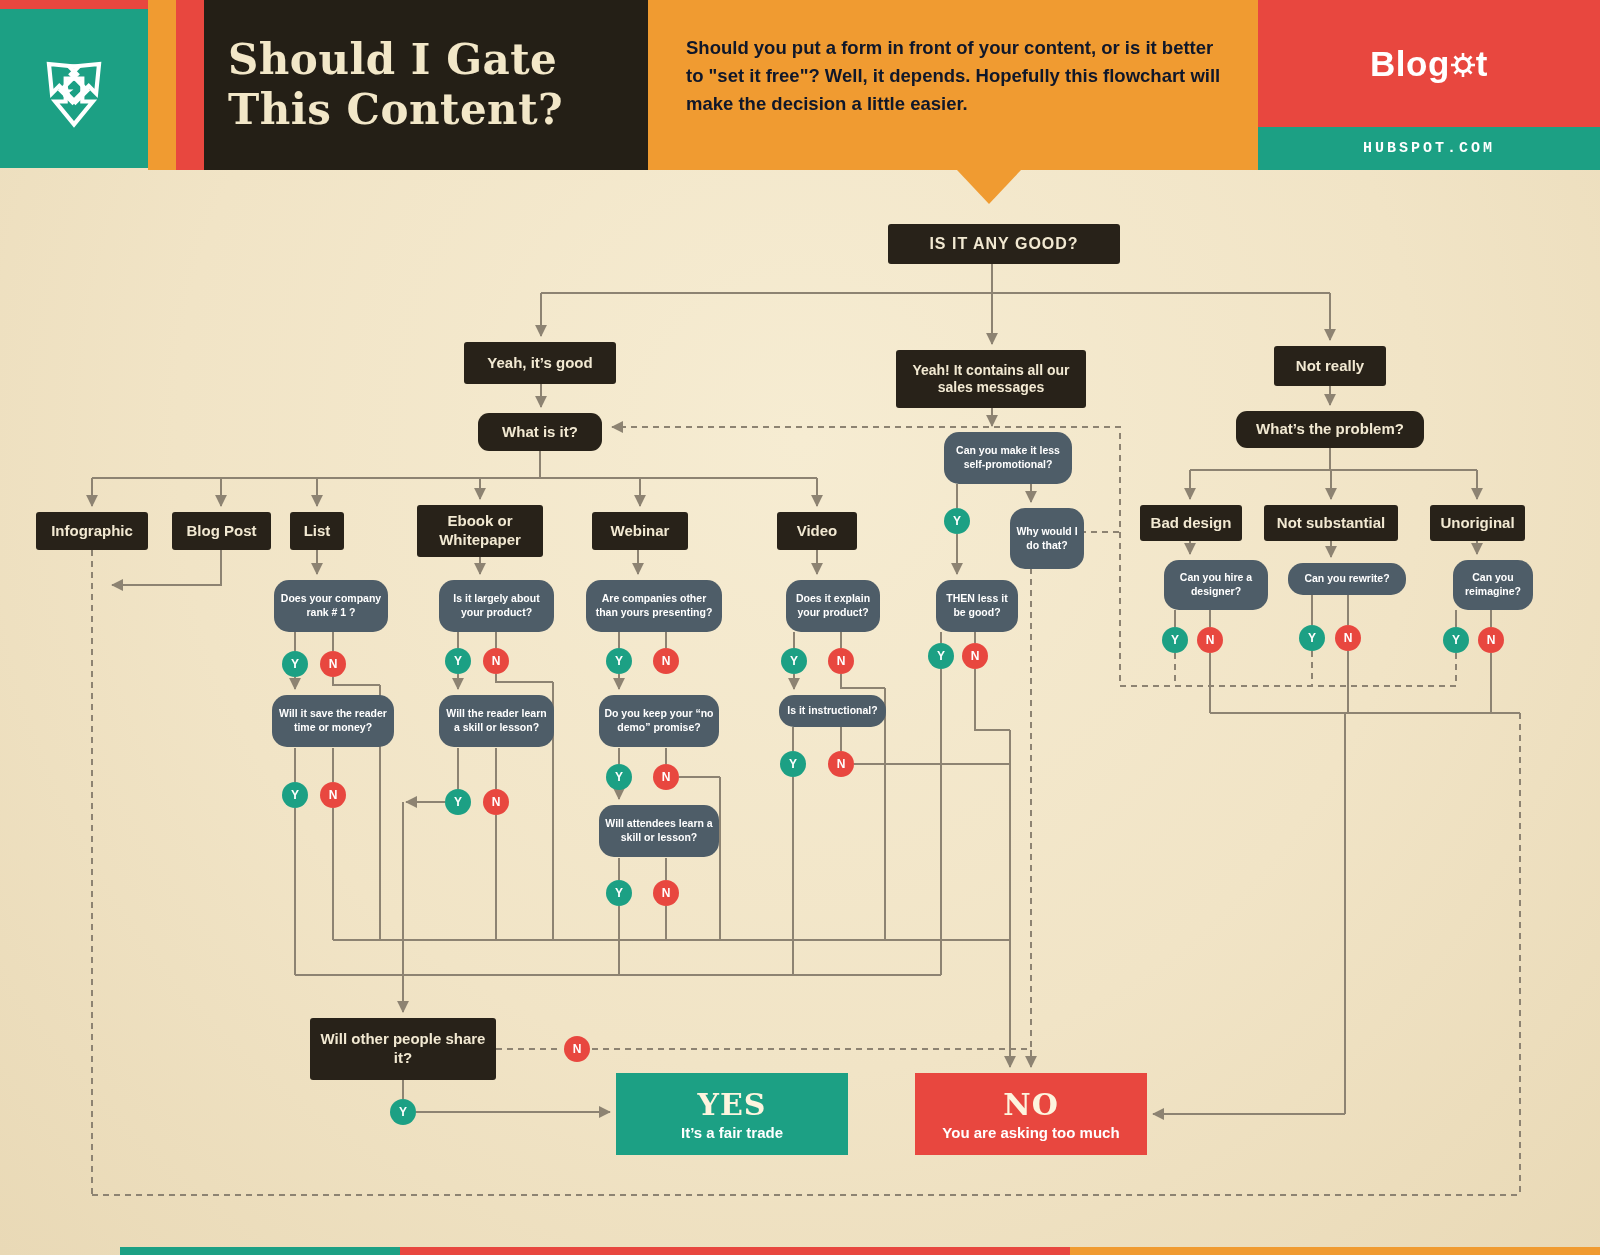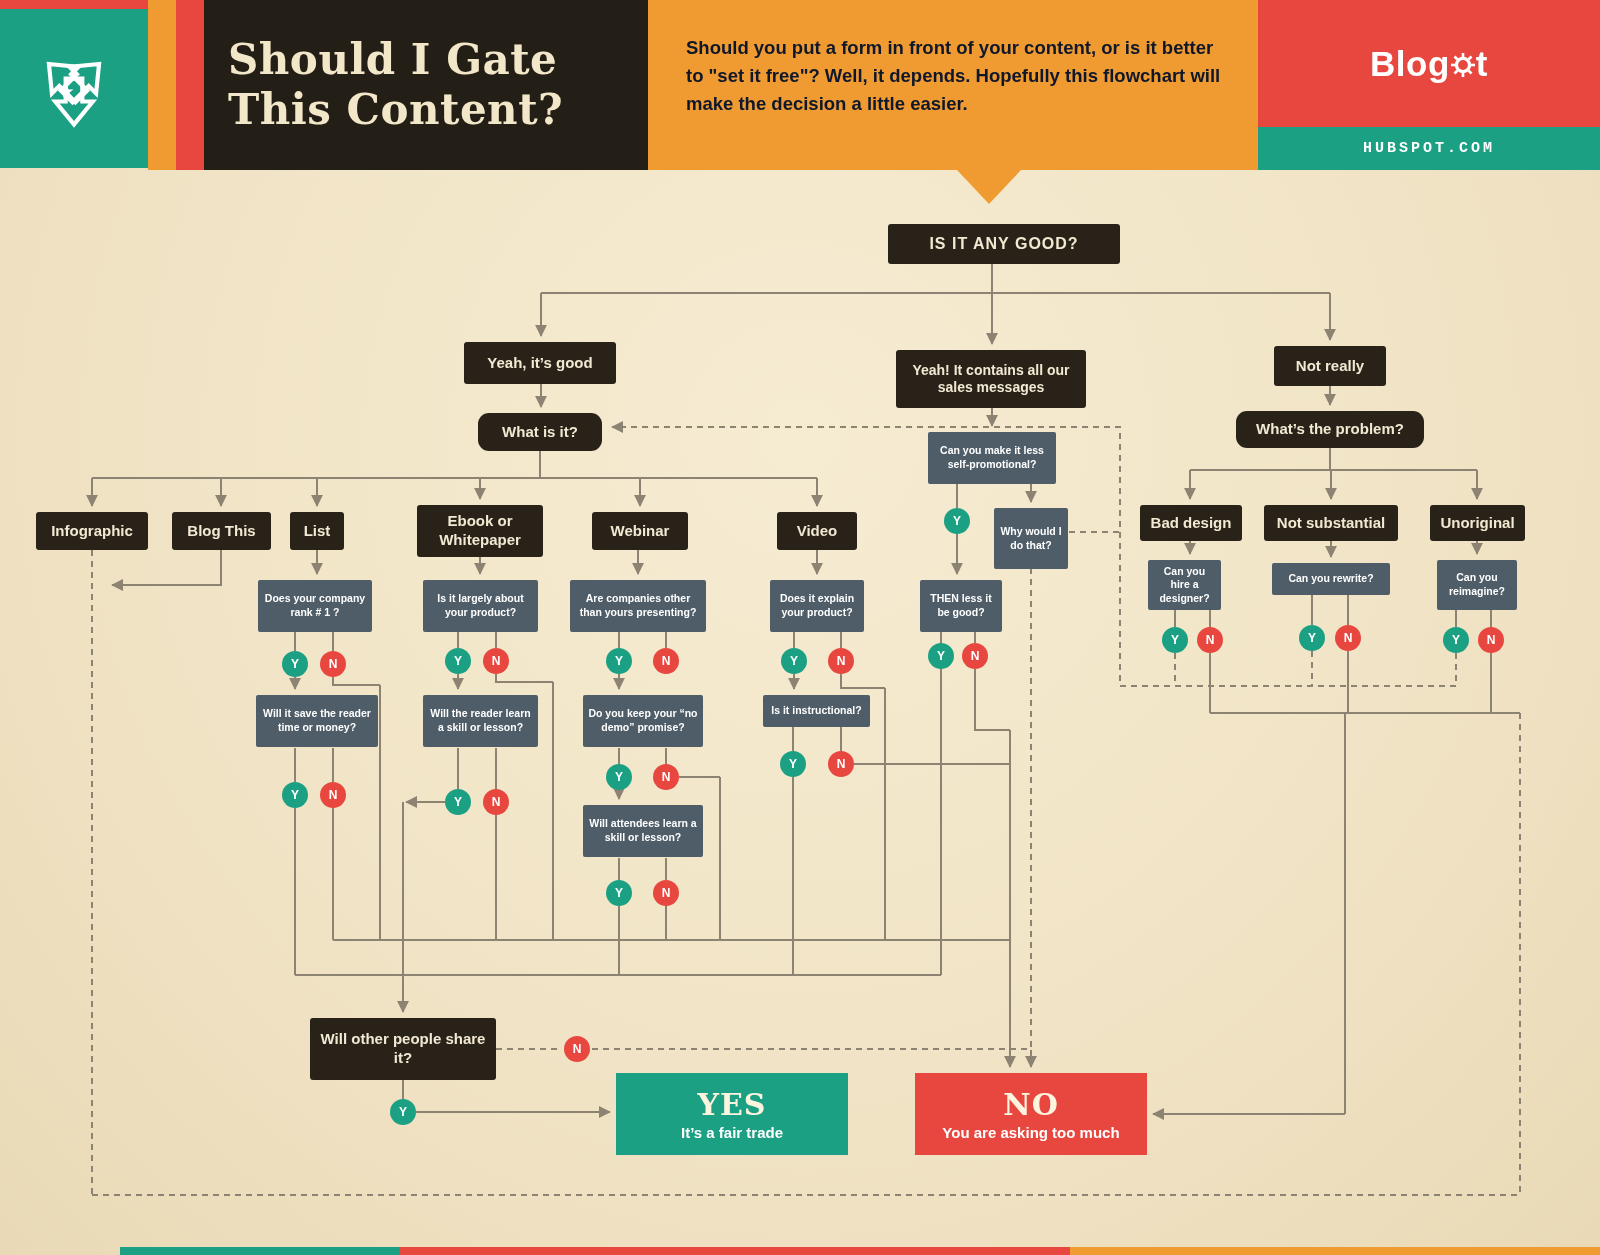--- a/index.html
+++ b/index.html
@@ -26,22 +26,22 @@
   .brand-word svg{margin:2px 1px 0 1px;}
   .hdr-site{position:absolute;left:1258px;top:127px;width:342px;height:43px;background:#1ca084;
     color:#fff;font-weight:bold;font-size:15px;letter-spacing:3px;display:flex;align-items:center;justify-content:center;font-family:Liberation Mono, monospace;}
   
   .wires{position:absolute;left:0;top:0;}
   .nd{position:absolute;background:#282219;color:#f2e9d2;font-weight:bold;font-size:15px;
     display:flex;align-items:center;justify-content:center;text-align:center;border-radius:3px;line-height:1.25;}
   .nd.big{font-size:16px;letter-spacing:1px;}
   .nd.rounded{border-radius:11px;}
   .nq{position:absolute;background:#4e5d68;color:#ffffff;font-weight:bold;font-size:10.5px;
-    display:flex;align-items:center;justify-content:center;text-align:center;border-radius:2px;
-    line-height:1.3;padding:4px 5px;box-sizing:border-box;}
+    display:flex;align-items:center;justify-content:center;text-align:center;border-radius:15px;
+    line-height:1.3;padding:4px 5px;box-sizing:border-box;margin-left:16px;}
   .pill{position:absolute;width:26px;height:26px;border-radius:50%;color:#fff;font-weight:bold;
     font-size:12px;display:flex;align-items:center;justify-content:center;}
   .py{background:#1ca084;}
   .pn{background:#e8473f;}
   .terminal{position:absolute;width:232px;height:82px;display:flex;flex-direction:column;
     align-items:center;justify-content:center;color:#fff;}
   .terminal .t-title{font-family:"DejaVu Serif", serif;font-weight:bold;font-size:30px;letter-spacing:1px;color:#fdf4de;}
   .terminal .t-sub{font-size:15px;font-weight:bold;margin-top:2px;}
   .t-yes{background:#1ca084;left:616px;top:1073px;}
   .t-no{background:#e8473f;left:915px;top:1073px;}
@@ -219,21 +219,21 @@
   </svg>
 
   <div class="nd big" style="left:888px;top:224px;width:232px;height:40px">IS IT ANY GOOD?</div>
   <div class="nd" style="left:464px;top:342px;width:152px;height:42px">Yeah, it’s good</div>
   <div class="nd" style="left:896px;top:350px;width:190px;height:58px;font-size:14px">Yeah! It contains all our sales messages</div>
   <div class="nd" style="left:1274px;top:346px;width:112px;height:40px">Not really</div>
   <div class="nd rounded" style="left:478px;top:413px;width:124px;height:38px">What is it?</div>
   <div class="nd rounded" style="left:1236px;top:411px;width:188px;height:37px">What’s the problem?</div>
 
   <div class="nd" style="left:36px;top:512px;width:112px;height:38px">Infographic</div>
-  <div class="nd" style="left:172px;top:512px;width:99px;height:38px">Blog This</div>
+  <div class="nd" style="left:172px;top:512px;width:99px;height:38px">Blog Post</div>
   <div class="nd" style="left:290px;top:512px;width:54px;height:38px">List</div>
   <div class="nd" style="left:417px;top:505px;width:126px;height:52px">Ebook or Whitepaper</div>
   <div class="nd" style="left:592px;top:512px;width:96px;height:38px">Webinar</div>
   <div class="nd" style="left:777px;top:512px;width:80px;height:38px">Video</div>
 
   <div class="nd" style="left:1140px;top:505px;width:102px;height:36px">Bad design</div>
   <div class="nd" style="left:1264px;top:505px;width:134px;height:36px">Not substantial</div>
   <div class="nd" style="left:1430px;top:505px;width:95px;height:36px">Unoriginal</div>
 
   <div class="nq" style="left:258px;top:580px;width:114px;height:52px">Does your company rank # 1 ?</div>
@@ -241,21 +241,21 @@
   <div class="nq" style="left:570px;top:580px;width:136px;height:52px">Are companies other than yours presenting?</div>
   <div class="nq" style="left:770px;top:580px;width:94px;height:52px">Does it explain your product?</div>
   <div class="nq" style="left:928px;top:432px;width:128px;height:52px">Can you make it less self-promotional?</div>
   <div class="nq" style="left:994px;top:508px;width:74px;height:61px">Why would I do that?</div>
   <div class="nq" style="left:920px;top:580px;width:82px;height:52px">THEN less it be good?</div>
   <div class="nq" style="left:256px;top:695px;width:122px;height:52px">Will it save the reader time or money?</div>
   <div class="nq" style="left:423px;top:695px;width:115px;height:52px">Will the reader learn a skill or lesson?</div>
   <div class="nq" style="left:583px;top:695px;width:120px;height:52px">Do you keep your “no demo” promise?</div>
   <div class="nq" style="left:763px;top:695px;width:107px;height:32px">Is it instructional?</div>
   <div class="nq" style="left:583px;top:805px;width:120px;height:52px">Will attendees learn a skill or lesson?</div>
-  <div class="nq" style="left:1148px;top:560px;width:73px;height:50px">Can you hire a designer?</div>
+  <div class="nq" style="left:1148px;top:560px;width:104px;height:50px">Can you hire a designer?</div>
   <div class="nq" style="left:1272px;top:563px;width:118px;height:32px">Can you rewrite?</div>
   <div class="nq" style="left:1437px;top:560px;width:80px;height:50px">Can you reimagine?</div>
 
   <div class="nd" style="left:310px;top:1018px;width:186px;height:62px">Will other people share it?</div>
 
   <div class="pill py" style="left:282px;top:651px">Y</div>
   <div class="pill pn" style="left:320px;top:651px">N</div>
   <div class="pill py" style="left:445px;top:648px">Y</div>
   <div class="pill pn" style="left:483px;top:648px">N</div>
   <div class="pill py" style="left:606px;top:648px">Y</div>

